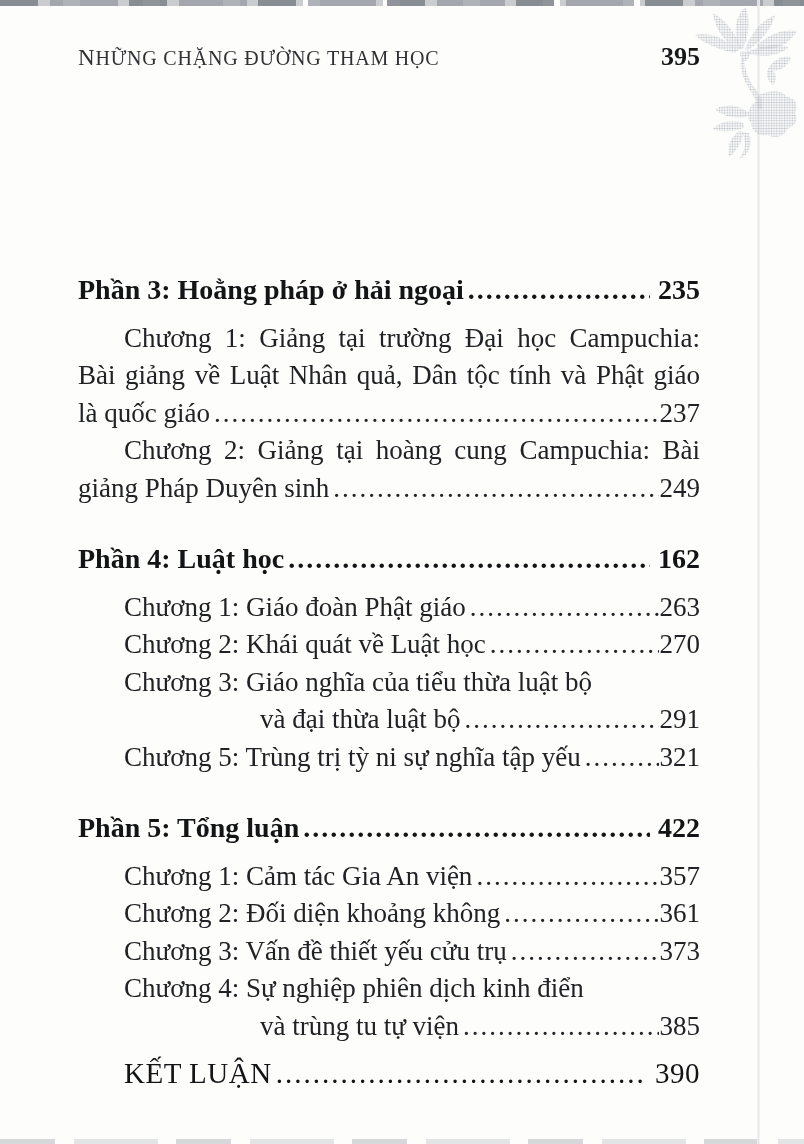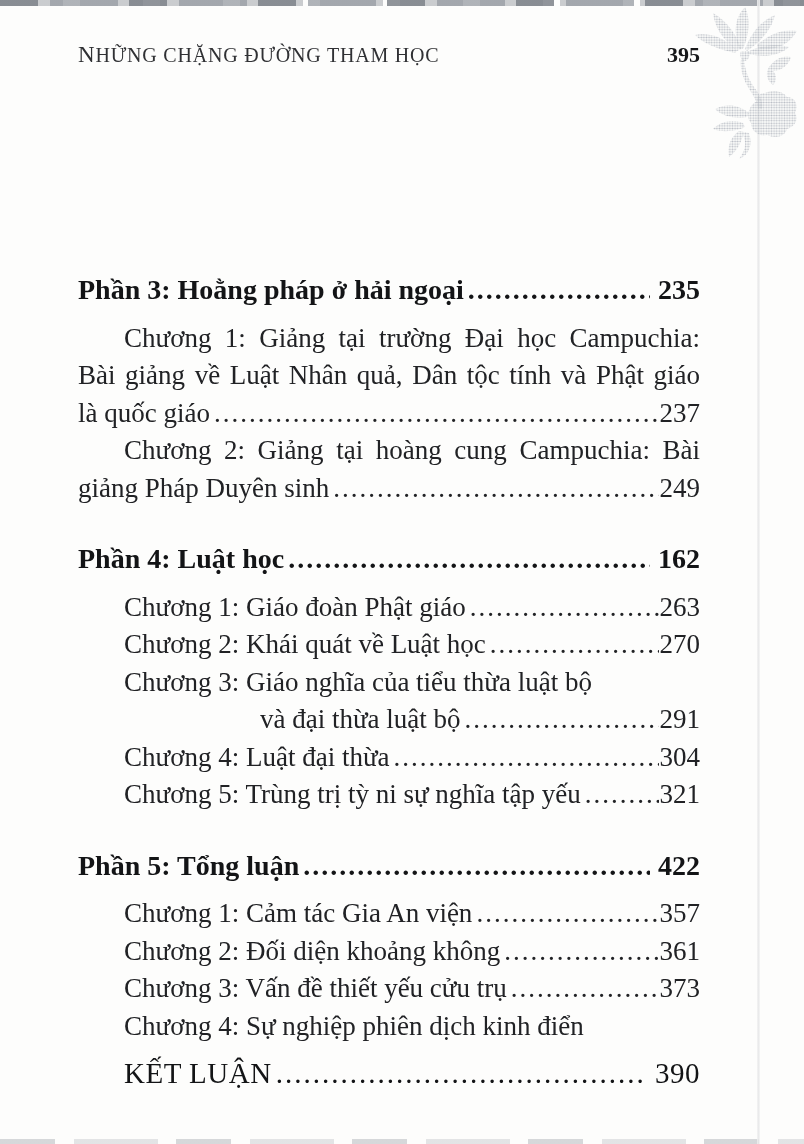--- a/index.html
+++ b/index.html
@@ -43,21 +43,21 @@
   
   .header {
     position: absolute; top: 42px; left: 78px; right: 104px;
     display: flex; justify-content: space-between; align-items: baseline;
   }
   .header-title {
     font-size: 20px; letter-spacing: .8px; color: #303134;
     font-weight: 500;
   }
   .header-title::first-letter { font-size: 23px; }
-  .header-page { font-size: 22px; font-weight: bold; color: #17181a; margin-left: 24px; }
+  .header-page { font-size: 26px; font-weight: bold; color: #17181a; margin-left: 24px; }
   
   .toc { position: absolute; top: 240px; left: 78px; right: 104px; margin-top: 31px; }
   .toc-line {
     font-size: 27px; line-height: 37.5px;
     display: flex; align-items: baseline;
   }
   .toc-line.justify {
     display: block;
     text-align: justify;
     text-align-last: justify;
@@ -159,25 +159,20 @@
       </div>
       <div class="toc-line chapter indent-1">
         <span class="toc-text">Chương 3: Giáo nghĩa của tiểu thừa luật bộ</span>
       </div>
       <div class="toc-line chapter indent-2">
         <span class="toc-text">và đại thừa luật bộ</span>
         <span class="leader"></span>
         <span class="toc-page">291</span>
       </div>
       <div class="toc-line chapter indent-1">
-        <span class="toc-text">Chương 4: Luật đại thừa</span>
-        <span class="leader"></span>
-        <span class="toc-page">304</span>
-      </div>
-      <div class="toc-line chapter indent-1">
         <span class="toc-text">Chương 5: Trùng trị tỳ ni sự nghĩa tập yếu</span>
         <span class="leader"></span>
         <span class="toc-page">321</span>
       </div>
       <div class="toc-line section gap">
         <span class="toc-text">Phần 5: Tổng luận</span>
         <span class="leader"></span>
         <span class="toc-page">422</span>
       </div>
       <div class="toc-line chapter indent-1">
@@ -191,20 +186,25 @@
         <span class="toc-page">361</span>
       </div>
       <div class="toc-line chapter indent-1">
         <span class="toc-text">Chương 3: Vấn đề thiết yếu cửu trụ</span>
         <span class="leader"></span>
         <span class="toc-page">373</span>
       </div>
       <div class="toc-line chapter indent-1">
         <span class="toc-text">Chương 4: Sự nghiệp phiên dịch kinh điển</span>
       </div>
+      <div class="toc-line chapter indent-2">
+        <span class="toc-text">và trùng tu tự viện</span>
+        <span class="leader"></span>
+        <span class="toc-page">385</span>
+      </div>
       <div class="toc-line conclusion gap indent-1">
         <span class="toc-text">KẾT LUẬN</span>
         <span class="leader"></span>
         <span class="toc-page">390</span>
       </div>
     </div>
 
 </div>
 
 </body></html>

